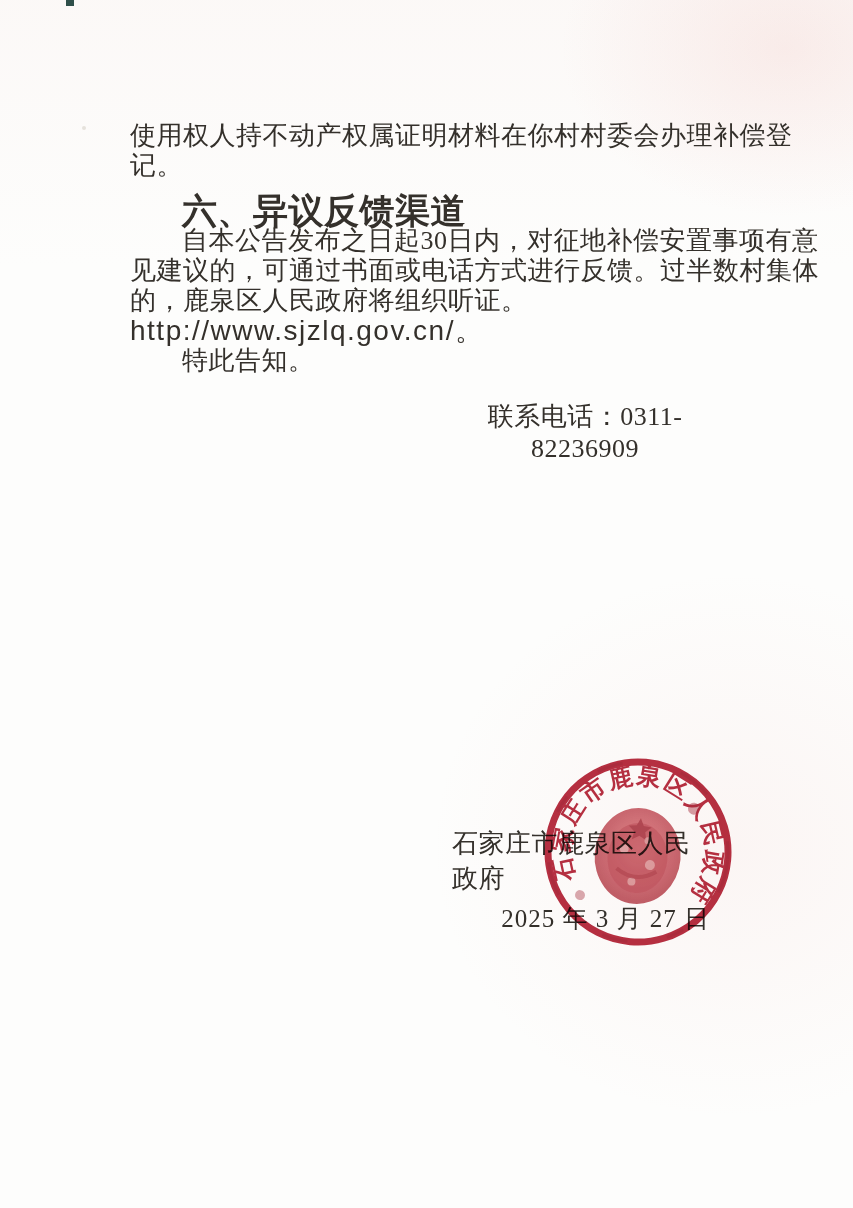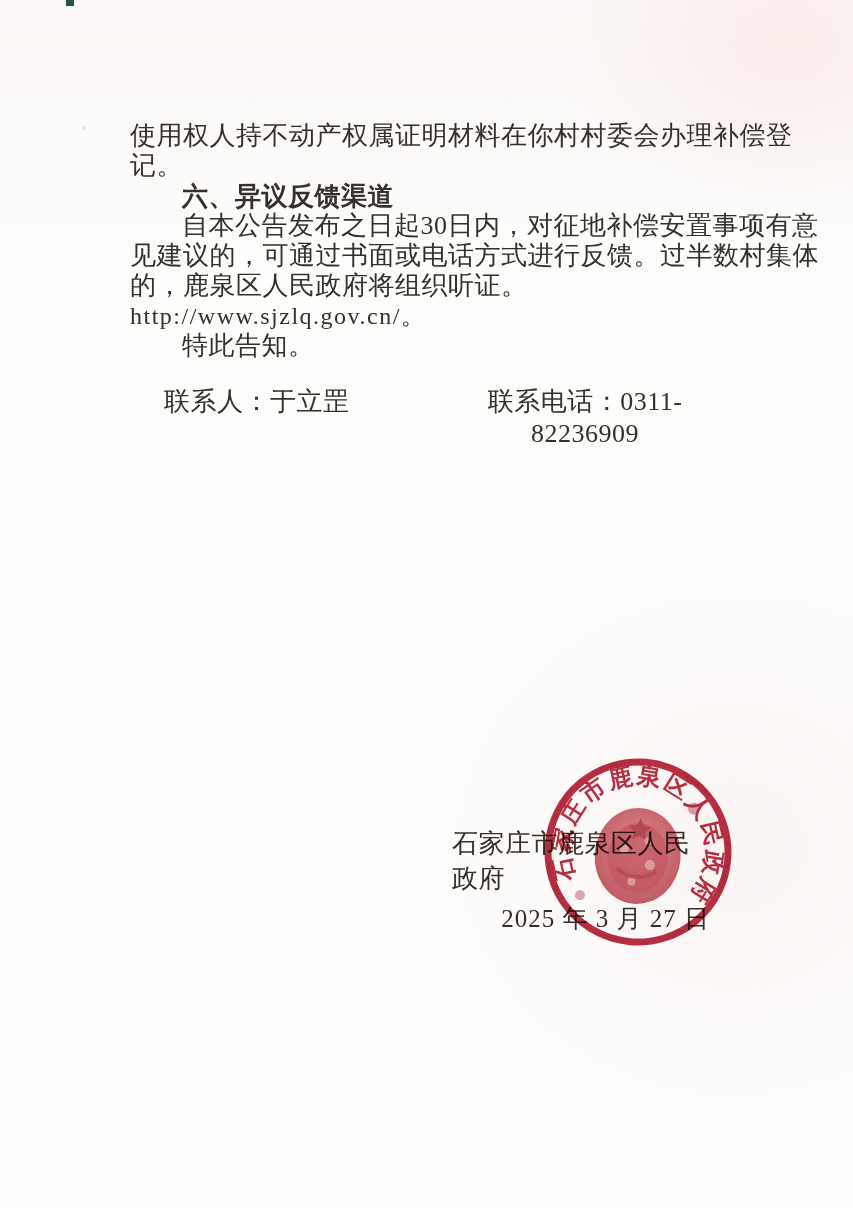--- a/index.html
+++ b/index.html
@@ -23,26 +23,27 @@
     position:absolute;left:130px;top:121px;width:600px;
   }
   .bline{
     font-size:26px;line-height:30px;height:30px;white-space:nowrap;
     letter-spacing:0.5px;
   }
   .indent{padding-left:52px;}
   .heading{
     font-weight:bold;
     font-family:"Liberation Sans","DejaVu Sans",sans-serif;
-    font-size:26px;
+    font-size:35px;
+    margin-top:15px;
   }
   .spread{letter-spacing:4.5px;}
   .url{
-    font-family:Liberation Serif, serif;
-    font-size:24px;letter-spacing:1.5px;
+    font-family:Liberation Sans, sans-serif;
+    font-size:28px;letter-spacing:1.5px;
   }
   .contact-row{
     position:relative;margin-top:23px;height:34px;
     font-size:26px;letter-spacing:0.5px;
   }
   .contact-person{position:absolute;left:34px;top:0;}
   .contact-phone{position:absolute;left:310px;top:0;text-align:center;}
   .signature{
     position:absolute;left:452px;top:826px;width:258px;
     font-size:26px;letter-spacing:0.5px;
@@ -80,23 +81,20 @@
     <div class="bline">使用权人持不动产权属证明材料在你村村委会办理补偿登</div>
     <div class="bline">记。</div>
     <div class="bline indent heading">六、异议反馈渠道</div>
     <div class="bline indent">自本公告发布之日起30日内，对征地补偿安置事项有意</div>
     <div class="bline">见建议的，可通过书面或电话方式进行反馈。过半数村集体</div>
     <div class="bline">的，鹿泉区人民政府将组织听证。</div>
     <div class="bline url">http://www.sjzlq.gov.cn/。</div>
     <div class="bline indent">特此告知。</div>
 
     <div class="contact-row">
-      <span class="contact-person">
-        <span>联系人：</span><span>于立罡</span>
-      </span>
       <span class="contact-phone">
         <span>联系电话：</span><span>0311-82236909</span>
       </span>
     </div>
   </div>
 
   <div class="signature">
     <div>石家庄市鹿泉区人民政府</div>
     <div class="signature-date">2025 年 3 月 27 日</div>
   </div>

